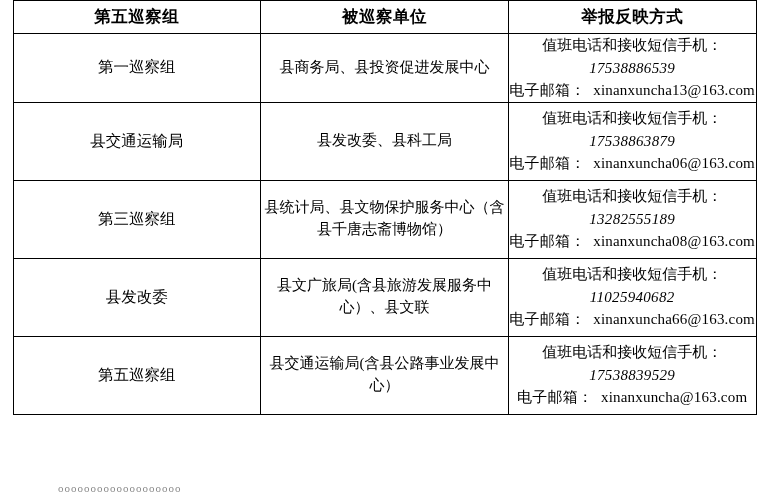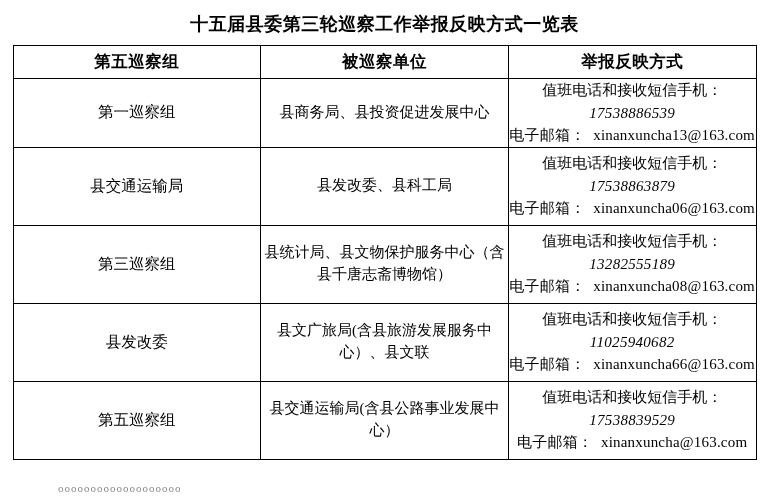--- a/index.html
+++ b/index.html
@@ -89,21 +89,20 @@
     color: #888888;
     letter-spacing: 1px;
     white-space: nowrap;
   }
 </style>
 </head>
 <body>
 
 <div class="page">
 
-  <div class="doc-title">十五届县委第三轮巡察工作举报反映方式一览表</div>
 
   <table class="report-table">
     <thead>
       <tr>
         <th class="col-head">第五巡察组</th>
         <th class="col-head">被巡察单位</th>
         <th class="col-head">举报反映方式</th>
       </tr>
     </thead>
     <tbody>

